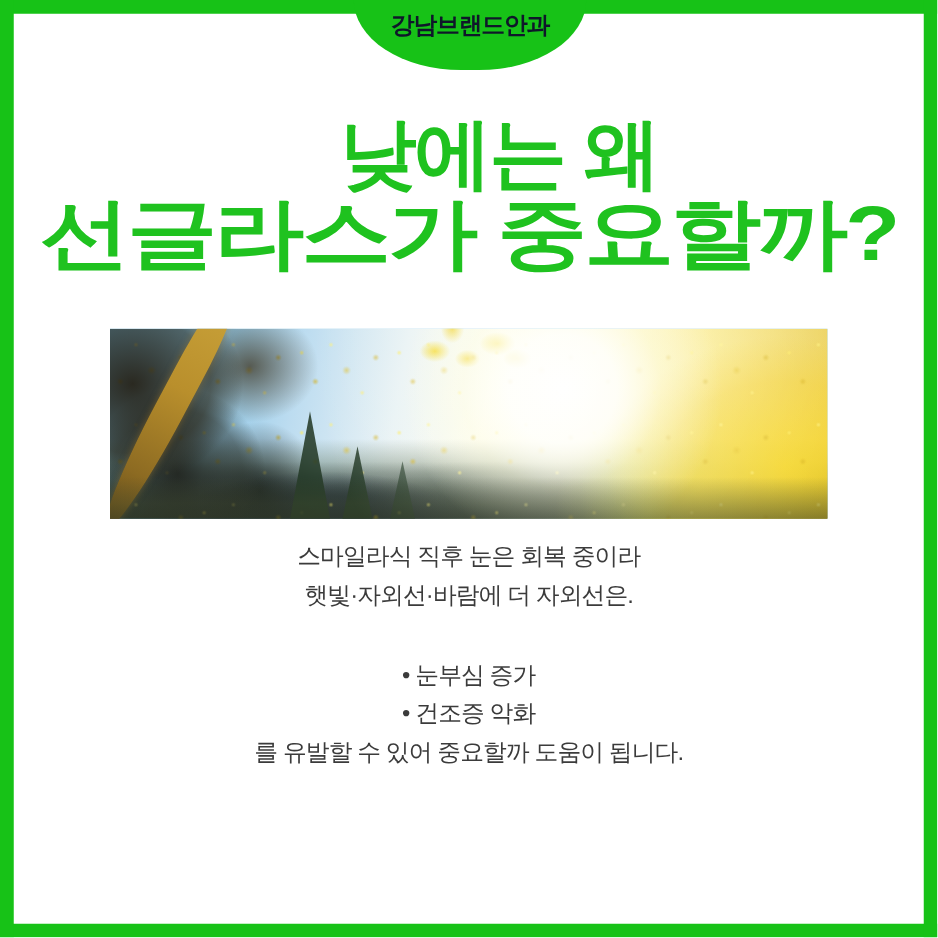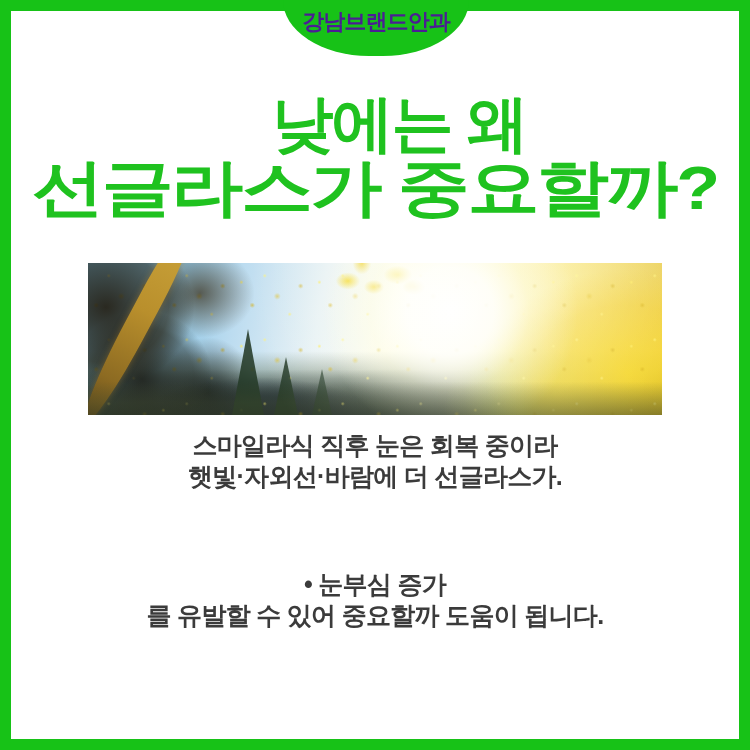--- a/index.html
+++ b/index.html
@@ -40,22 +40,22 @@
     height: 56px;
     background: #17c217;
     border-radius: 0 0 92px 92px / 0 0 60px 60px;
     z-index: 4;
     display: flex;
     align-items: flex-start;
     justify-content: center;
   }
   .badge-text {
     margin-top: 11px;
-    color: #4c1d95;
-    font-size: 22px;
+    color: #0f172a;
+    font-size: 19px;
     font-weight: bold;
     letter-spacing: -0.9px;
     white-space: nowrap;
     line-height: 1;
   }
 
   
   .headline {
     position: absolute;
     left: 0;
@@ -188,29 +188,28 @@
   }
 
   
   .body-copy {
     position: absolute;
     left: 0;
     top: 430px;
     width: 750px;
     text-align: center;
     color: #3b3b3b;
-    font-size: 25px;
+    font-size: 19px;
     line-height: 31px;
     letter-spacing: -0.7px;
     z-index: 2;
-    font-weight: bold;
   }
   .para-line { white-space: nowrap; }
   .copy-gap { height: 33px; }
-  .bullet-line { white-space: nowrap; margin-top: 44px; }
+  .bullet-line { white-space: nowrap; }
   .final-line { white-space: nowrap; }
 </style>
 </head>
 <body>
 
 <div class="card">
 
   <div class="frame-edge frame-top"></div>
   <div class="frame-edge frame-bottom"></div>
   <div class="frame-edge frame-left"></div>
@@ -236,19 +235,20 @@
     <div class="leaf-cluster"></div>
     <div class="conifer conifer-a"></div>
     <div class="conifer conifer-b"></div>
     <div class="conifer conifer-c"></div>
     <div class="photo-layer flare"></div>
     <div class="photo-layer ground"></div>
   </div>
 
   <div class="body-copy">
     <div class="para-line">스마일라식 직후 눈은 회복 중이라</div>
-    <div class="para-line">햇빛·자외선·바람에 더 선글라스가.</div>
+    <div class="para-line">햇빛·자외선·바람에 더 자외선은.</div>
     <div class="copy-gap"></div>
     <div class="bullet-line">• 눈부심 증가</div>
+    <div class="bullet-line">• 건조증 악화</div>
     <div class="final-line">를 유발할 수 있어 중요할까 도움이 됩니다.</div>
   </div>
 
 </div>
 
 </body></html>

